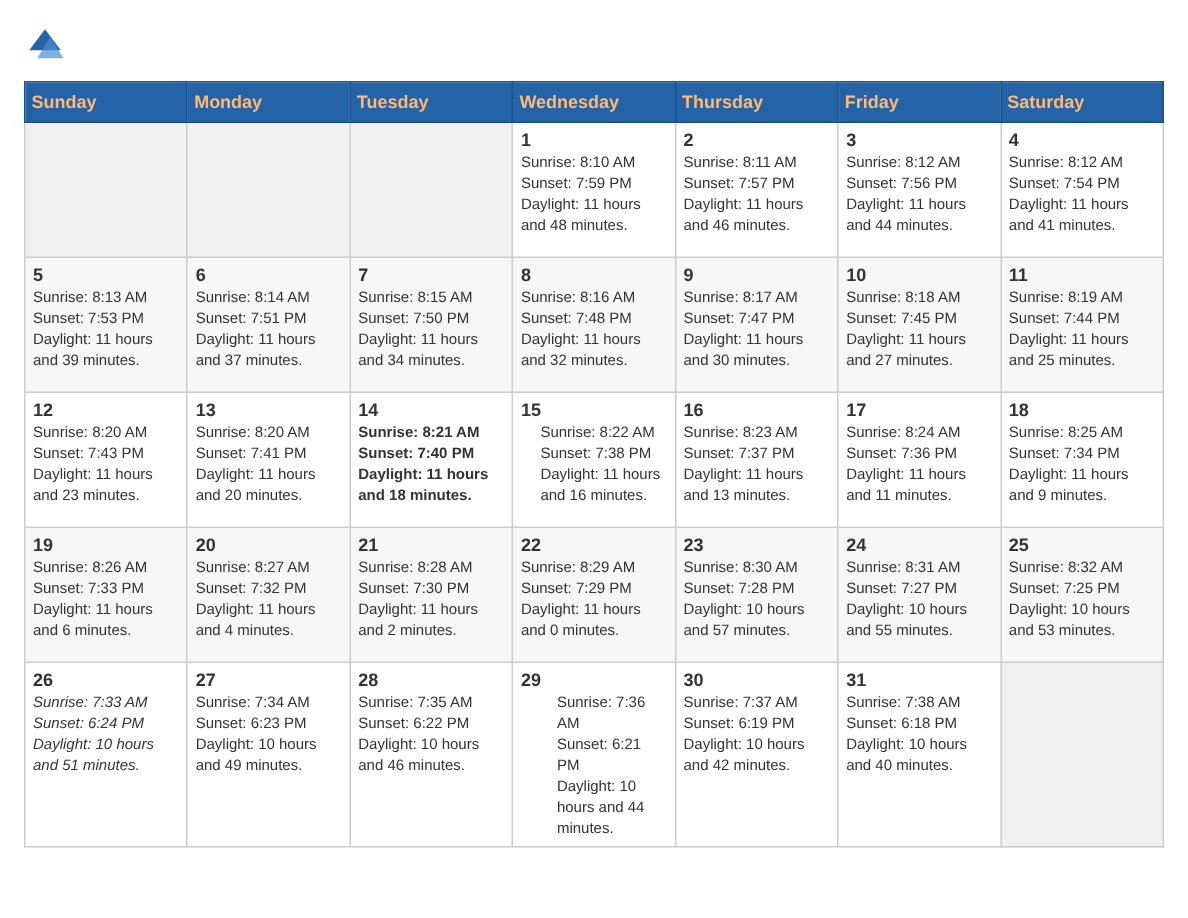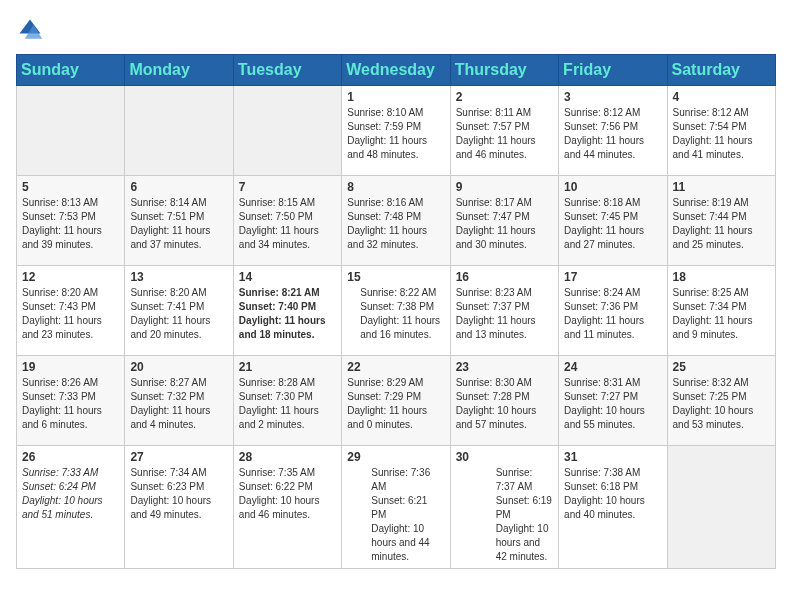--- a/index.html
+++ b/index.html
@@ -42,22 +42,22 @@
       font-size: 14px;
       color: #444;
     }
     table {
       width: 100%;
       border-collapse: collapse;
       table-layout: fixed;
     }
     thead tr th {
       background-color: #2563a8;
-      color: #5eead4;
-      font-size: 16px;
+      color: #fdba74;
+      font-size: 12px;
       font-weight: bold;
       padding: 6px 4px;
       text-align: left;
       border: 1px solid #1a4e8c;
     }
     tbody tr td {
       vertical-align: top;
       border: 1px solid #ccc;
       padding: 4px 5px;
       font-size: 10px;
@@ -297,21 +297,21 @@
 Daylight: 10 hours and 46 minutes.</div>
         </td>
         <td>
           <span class="day-number">29</span>
           <div class="day-info" style="white-space: pre-line; margin-left: 24px;">Sunrise: 7:36 AM
 Sunset: 6:21 PM
 Daylight: 10 hours and 44 minutes.</div>
         </td>
         <td>
           <span class="day-number">30</span>
-          <div class="day-info" style="white-space: pre-line; margin-left: 40px;">Sunrise: 7:37 AM
+          <div class="day-info" style="white-space: pre-line;">Sunrise: 7:37 AM
 Sunset: 6:19 PM
 Daylight: 10 hours and 42 minutes.</div>
         </td>
         <td>
           <span class="day-number">31</span>
           <div class="day-info" style="white-space: pre-line;">Sunrise: 7:38 AM
 Sunset: 6:18 PM
 Daylight: 10 hours and 40 minutes.</div>
         </td>
         <td class="empty-cell"></td>

